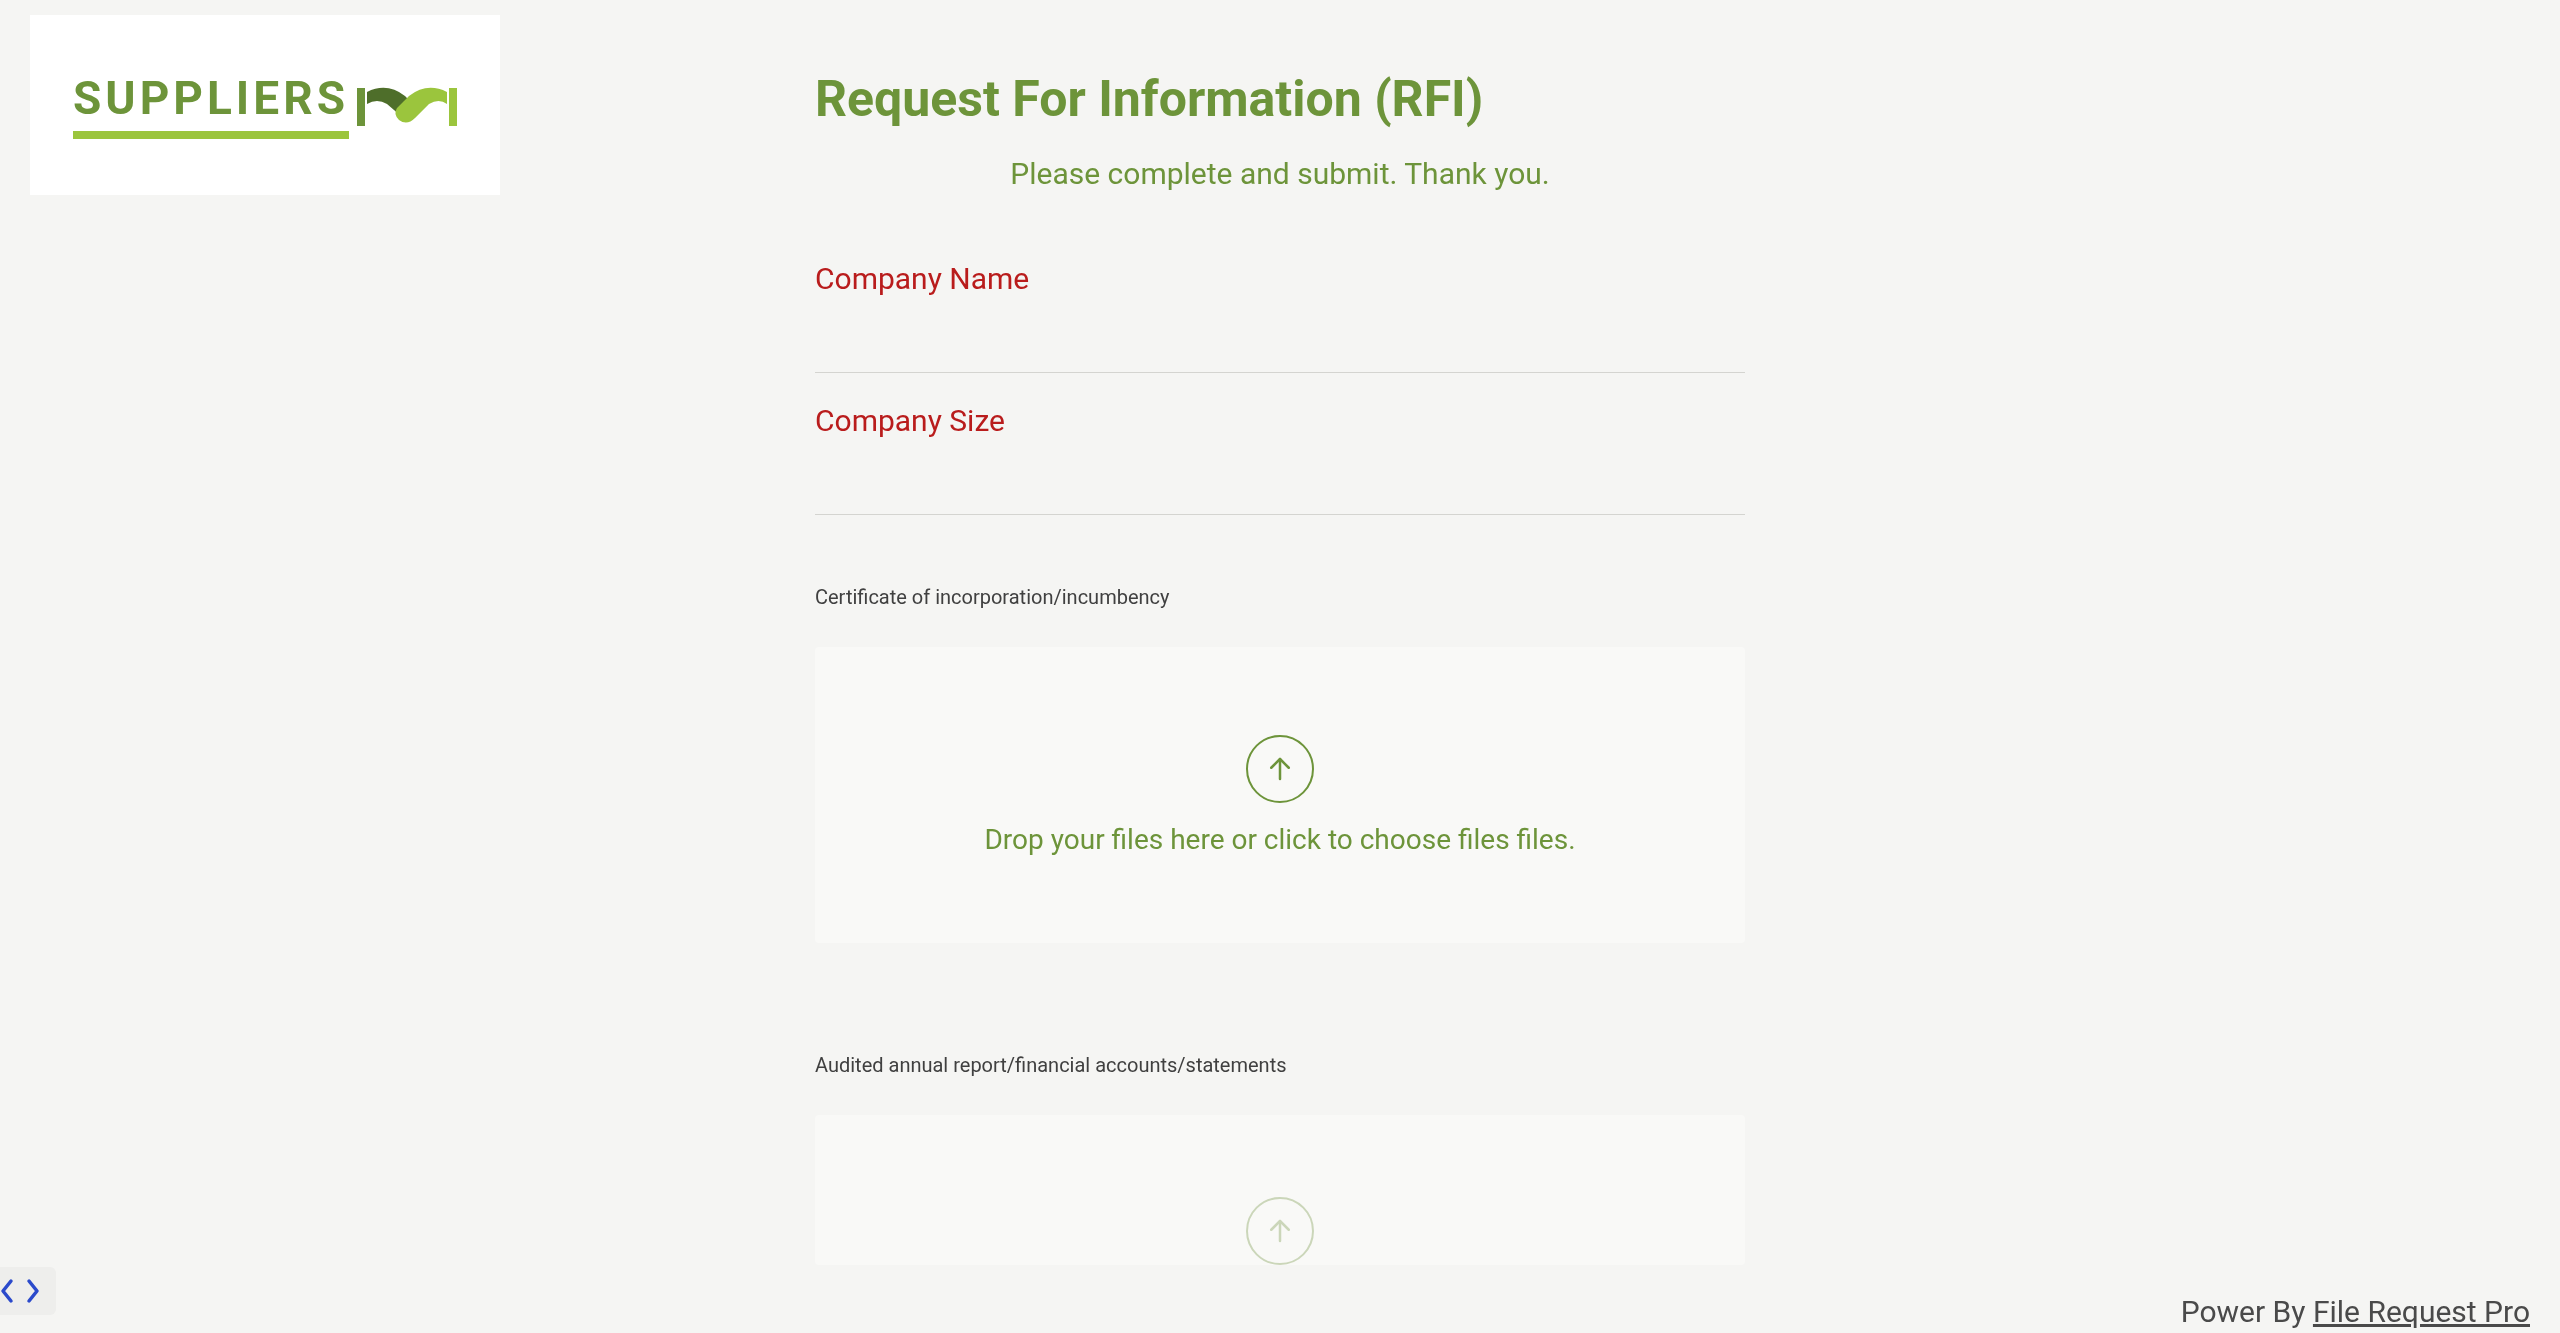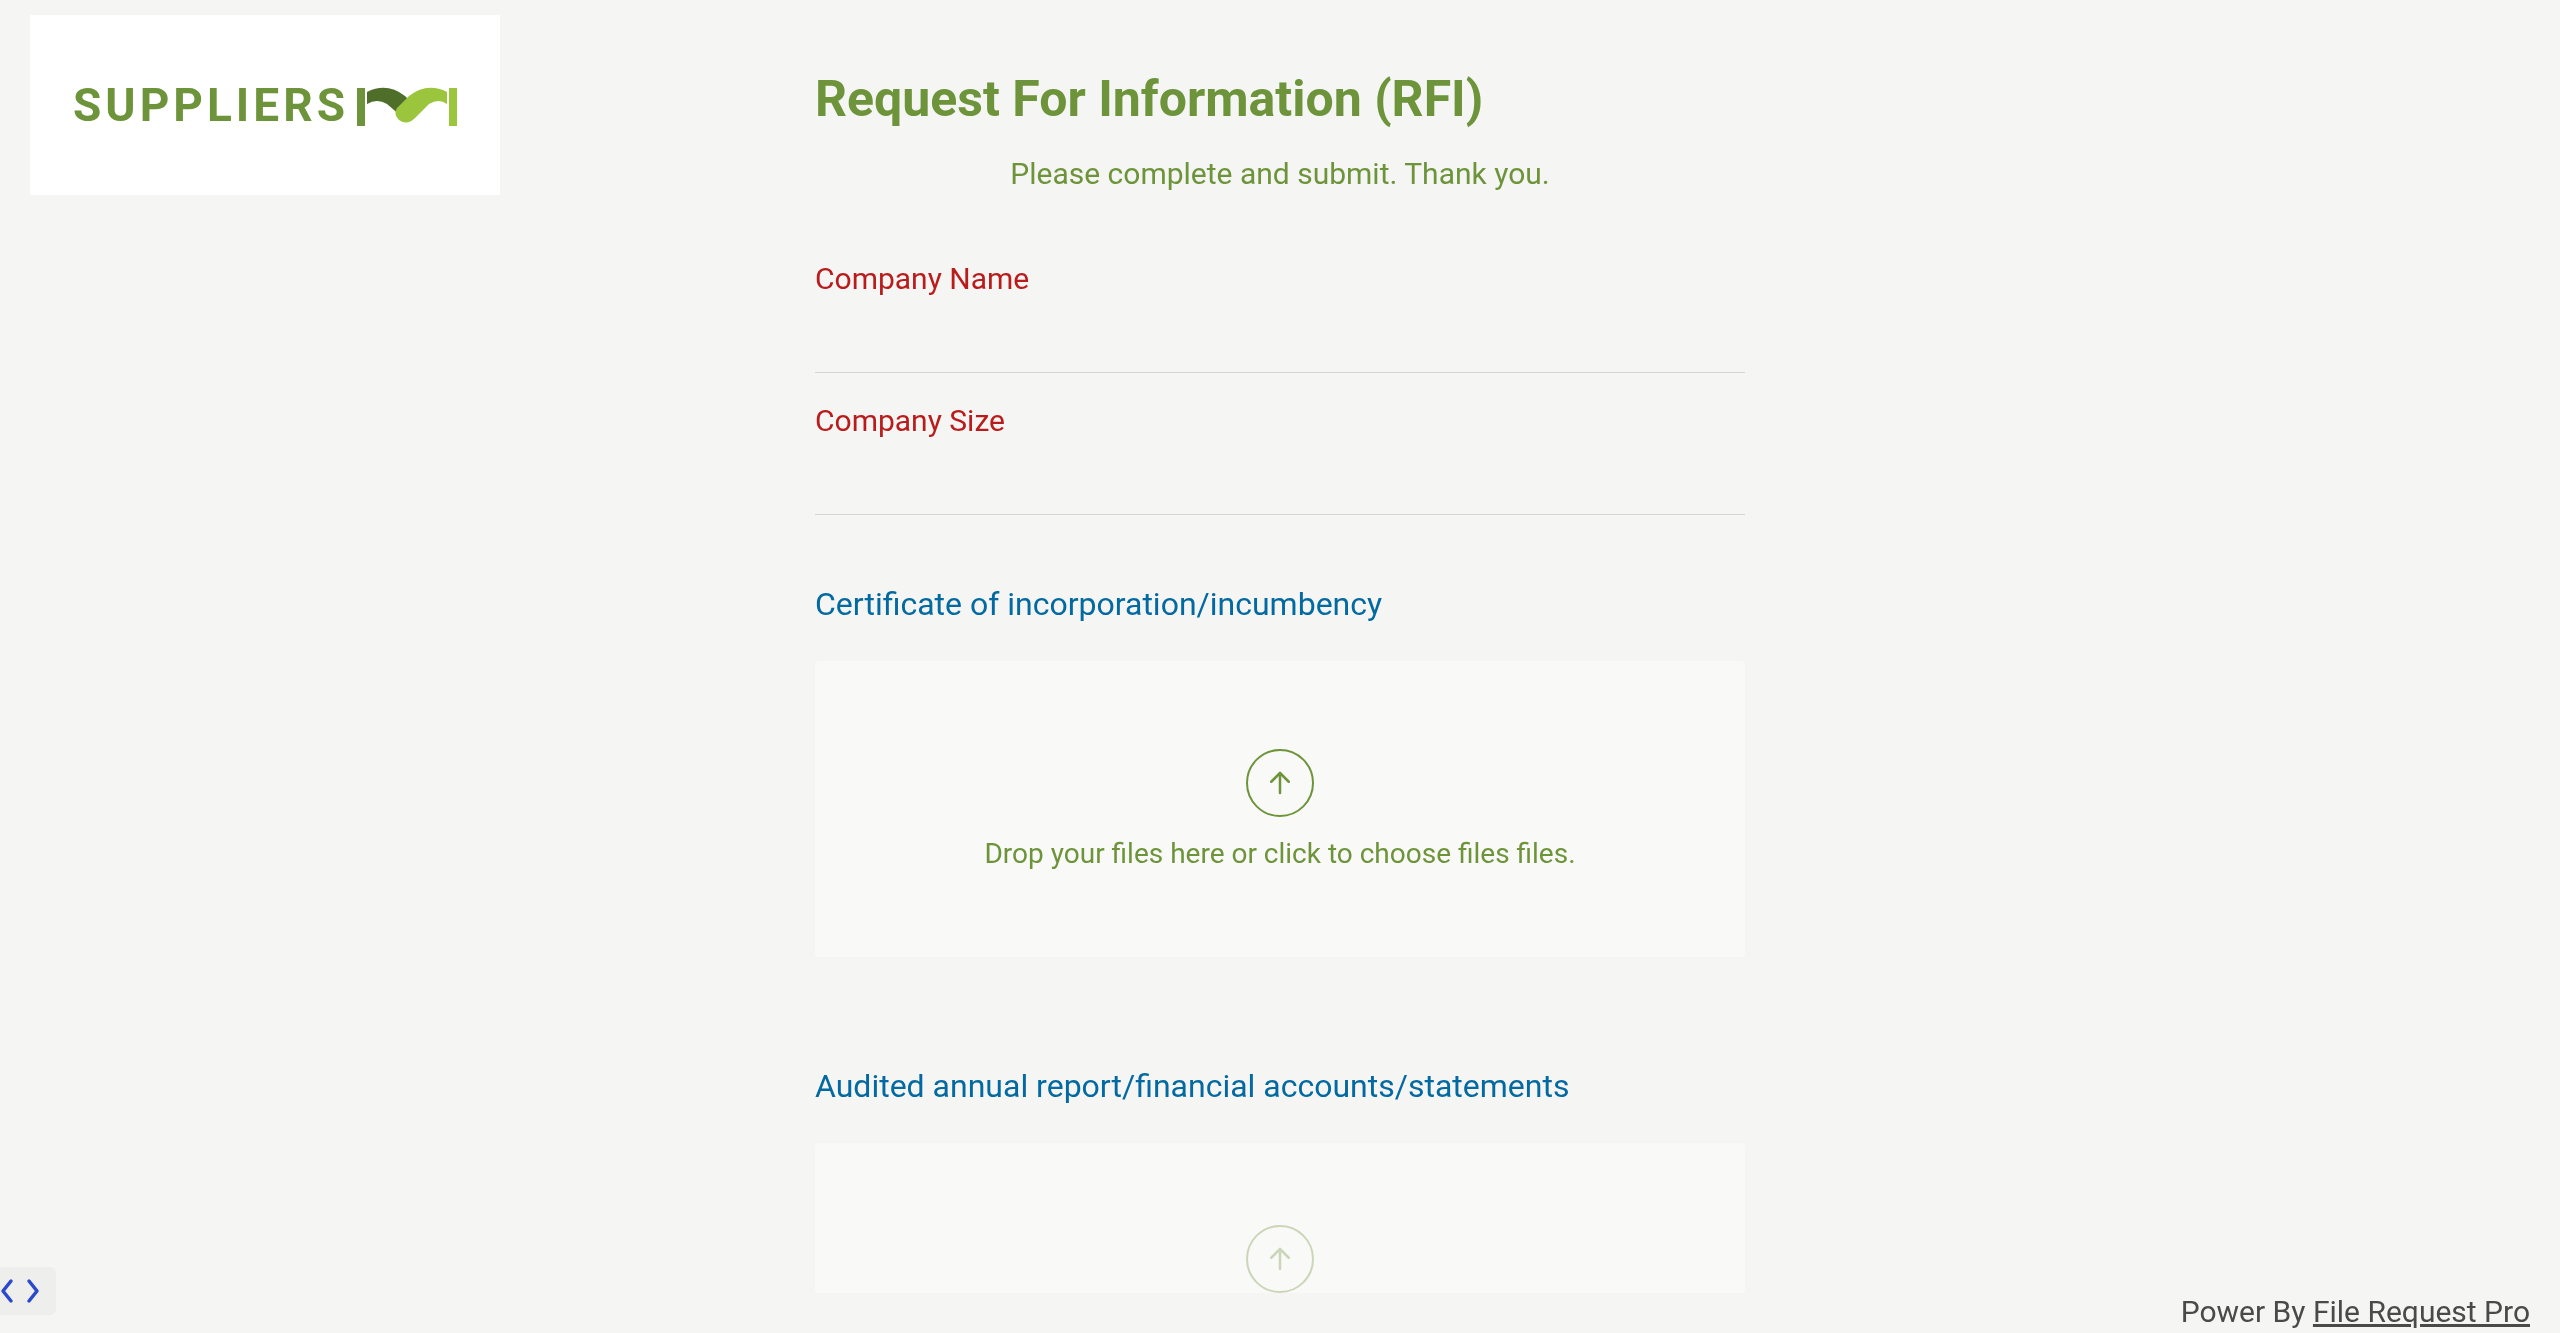--- a/index.html
+++ b/index.html
@@ -30,21 +30,21 @@
       letter-spacing: 4px;
       position: relative;
     }
     .logo-inner {
       display: flex;
       align-items: center;
       gap: 8px;
     }
     .logo-word-wrap {
       display: flex;
-      flex-direction: row;
+      flex-direction: column;
       justify-content: flex-end;
     }
     .logo-underline {
       height: 8px;
       background: #9bc53d;
       margin-top: 6px;
     }
     .handshake-icon {
       width: 100px;
       height: 70px;
@@ -88,22 +88,22 @@
       font-size: 28px;
       padding: 18px 4px;
       outline: none;
       color: #333;
     }
     .upload-section {
       margin-top: 70px;
       margin-bottom: 110px;
     }
     .upload-label {
-      color: #0369a1;
-      font-size: 32px;
+      color: #404040;
+      font-size: 20px;
       font-weight: 400;
       display: block;
       margin-bottom: 38px;
     }
     .dropzone {
       width: 100%;
       height: 296px;
       background: #f9f9f7;
       border-radius: 4px;
       display: flex;

